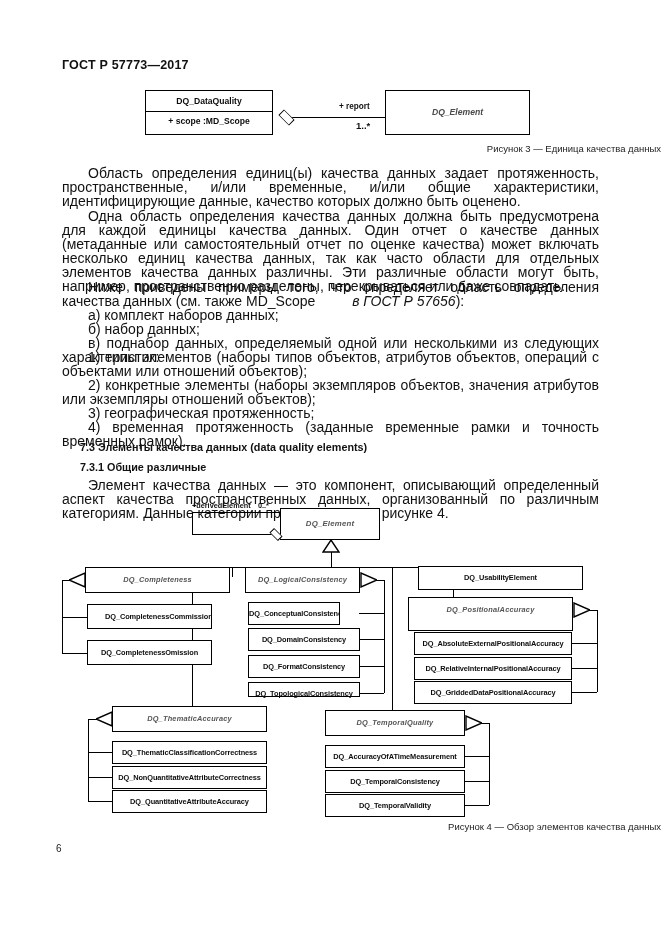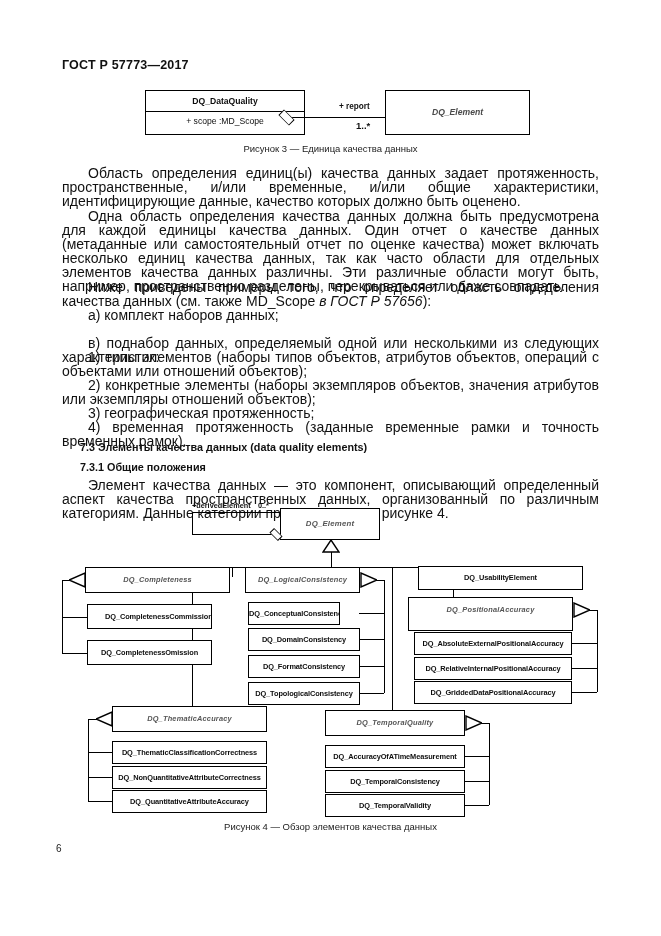--- a/index.html
+++ b/index.html
@@ -59,21 +59,21 @@
   }
   .uml-box .cls-name.abstract {
     font-style: italic;
     font-weight: bold;
     color: #4a4a4a;
   }
   .uml-box .cls-attr {
     display: block;
     line-height: 19px;
     border-top: 1.6px solid #000;
-    font-weight: normal;
+    font-weight: bold;
     white-space: nowrap;
   }
   .line-h {
     position: absolute;
     height: 0;
     border-top: 1.4px solid #000;
   }
   .line-v {
     position: absolute;
     width: 0;
@@ -91,21 +91,21 @@
     position: absolute;
     font-size: 8.2px;
     font-weight: bold;
     white-space: nowrap;
     color: #111;
   }
   
   .fig-caption {
     position: absolute;
     width: 661px;
-    text-align: center;
+    text-align: right;
     font-size: 9.5px;
     color: #222;
   }
   
   .body-block {
     position: absolute;
     left: 62px;
     width: 537px;
     font-size: 14px;
     line-height: 14.1px;
@@ -121,20 +121,21 @@
   .head-3 {
     position: absolute;
     left: 80px;
     font-size: 10.8px;
     font-weight: bold;
     white-space: nowrap;
     color: #111;
   }
   .ital {
     font-style: italic;
+    margin-left: 33px;
   }
   
   .fig4 {
     position: absolute;
     left: 0;
     top: 498px;
     width: 661px;
     height: 322px;
   }
   .fig4 .uml-box {
@@ -169,21 +170,21 @@
 </style>
 </head>
 <body>
 
 <div class="page">
 
   <div class="doc-header">ГОСТ Р 57773—2017</div>
 
   <div class="fig3">
 
-    <div class="uml-box" style="left:145px; top:4px; width:160px; height:45px;">
+    <div class="uml-box" style="left:145px; top:4px; width:128px; height:45px;">
       <span class="cls-name">DQ_DataQuality</span>
       <span class="cls-attr">+ scope  :MD_Scope</span>
     </div>
 
     <div class="uml-box" style="left:385px; top:4px; width:145px; height:45px;">
       <span class="cls-name abstract" style="line-height:43px;">DQ_Element</span>
     </div>
 
     <div class="line-h" style="left:292px; top:31px; width:93px;"></div>
     <div class="diamond" style="left:279px; top:26px;"></div>
@@ -196,28 +197,29 @@
 
   <div class="body-block indent" style="top:166px;">Область определения единиц(ы) качества данных задает протяженность, пространственные, и/или временные, и/или общие характеристики, идентифицирующие данные, качество которых должно быть оценено.</div>
 
   <div class="body-block indent" style="top:209px;">Одна область определения качества данных должна быть предусмотрена для каждой единицы качества данных. Один отчет о качестве данных (метаданные или самостоятельный отчет по оценке качества) может включать несколько единиц качества данных, так как часто области для отдельных элементов качества данных различны. Эти различные области могут быть, например, пространственно разделены, перекрываться или даже совпадать.</div>
 
   <div class="body-block indent" style="top:280px;">
     <span>Ниже приведены примеры того, что определяет область определения качества данных (см. также MD_Scope </span><span class="ital">в ГОСТ Р 57656</span><span>):</span>
   </div>
 
   <div class="body-block list-a" style="top:308px;">а) комплект наборов данных;</div>
+  <div class="body-block list-a" style="top:322px;">б) набор данных;</div>
   <div class="body-block list-a" style="top:336px;">в) поднабор данных, определяемый одной или несколькими из следующих характеристик:</div>
   <div class="body-block list-a" style="top:350px;">1) типы элементов (наборы типов объектов, атрибутов объектов, операций с объектами или отношений объектов);</div>
   <div class="body-block list-a" style="top:378px;">2) конкретные элементы (наборы экземпляров объектов, значения атрибутов или экземпляры отношений объектов);</div>
   <div class="body-block list-a" style="top:406px;">3) географическая протяженность;</div>
   <div class="body-block list-a" style="top:420px;">4) временная протяженность (заданные временные рамки и точность временных рамок).</div>
 
   <div class="head-3" style="top:441px;">7.3  Элементы качества данных (data quality elements)</div>
-  <div class="head-3" style="top:461px;">7.3.1  Общие положения</div>
+  <div class="head-3" style="top:461px;">7.3.1  Общие различные</div>
 
   <div class="body-block indent" style="top:478px;">Элемент качества данных — это компонент, описывающий определенный аспект качества пространственных данных, организованный по различным категориям. Данные категории представлены на рисунке 4.</div>
 
   <div class="fig4">
 
     <div class="uml-box" style="left:280px; top:10px; width:100px; height:32px;">
       <span class="cls-name abstract" style="line-height:30px; font-size:7.8px;">DQ_Element</span>
     </div>
 
     <div class="line-h" style="left:192px; top:14px; width:88px;"></div>
@@ -273,21 +275,21 @@
     <div class="line-h" style="left:359px; top:195px; width:25px;"></div>
     <div class="uml-box" style="left:248px; top:104px; width:92px; height:23px;">
       <span class="cls-name" style="line-height:21px;">DQ_ConceptualConsistency</span>
     </div>
     <div class="uml-box" style="left:248px; top:130px; width:112px; height:23px;">
       <span class="cls-name" style="line-height:21px;">DQ_DomainConsistency</span>
     </div>
     <div class="uml-box" style="left:248px; top:157px; width:112px; height:23px;">
       <span class="cls-name" style="line-height:21px;">DQ_FormatConsistency</span>
     </div>
-    <div class="uml-box" style="left:248px; top:184px; width:112px; height:23px;">
+    <div class="uml-box" style="left:248px; top:184px; width:112px; height:15px;">
       <span class="cls-name" style="line-height:21px;">DQ_TopologicalConsistency</span>
     </div>
 
     <div class="uml-box" style="left:418px; top:68px; width:165px; height:24px;">
       <span class="cls-name" style="line-height:22px;">DQ_UsabilityElement</span>
     </div>
 
     <div class="uml-box" style="left:408px; top:99px; width:165px; height:34px;">
       <span class="cls-name abstract" style="line-height:24px;">DQ_PositionalAccuracy</span>
     </div>

